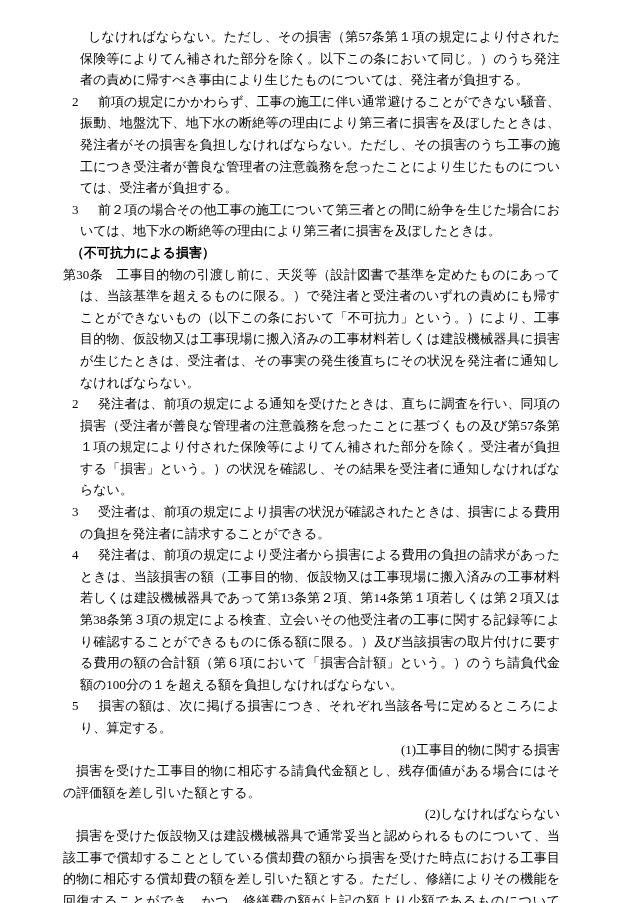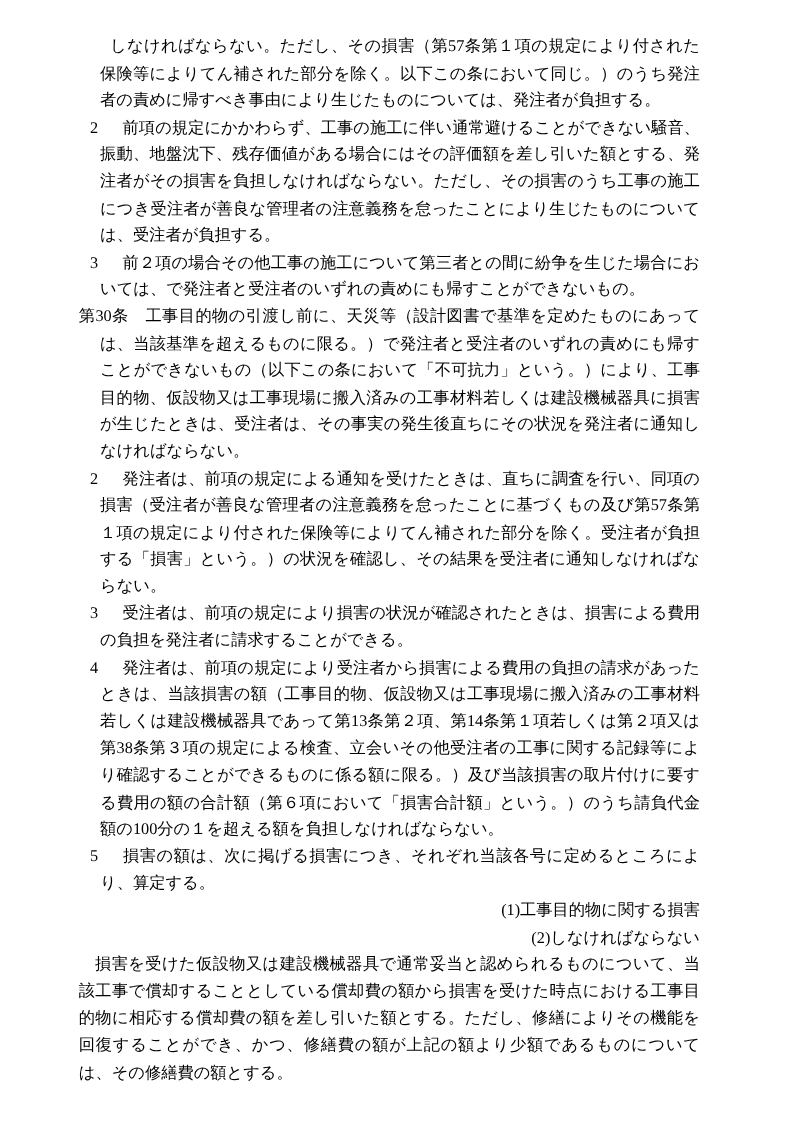--- a/index.html
+++ b/index.html
@@ -89,24 +89,26 @@
   .lat {
     font-family: "Liberation Serif", "DejaVu Serif", serif;
   }
 </style>
 </head>
 <body>
 
 <div id="page">
   <div class="doc-body" id="doc-body">
       <div class="para-cont"><span>しなければならない。ただし、その損害（第57条第１項の規定により付された保険等によりてん補された部分を除く。以下この条において同じ。）のうち発注者の責めに帰すべき事由により生じたものについては、発注者が負担する。</span></div>
-      <div class="para-num"><span class="num-marker lat">2</span><span>前項の規定にかかわらず、工事の施工に伴い通常避けることができない騒音、振動、地盤沈下、残存価値がある場合にはその評価額を差し引いた額とする、発注者がその損害を負担しなければならない。ただし、その損害のうち工事の施工につき受注者が善良な管理者の注意義務を怠ったことにより生じたものについては、受注者が負担する。</span></div>
-      <div class="para-num"><span class="num-marker lat">3</span><span>前２項の場合その他工事の施工について第三者との間に紛争を生じた場合においては、で発注者と受注者のいずれの責めにも帰すことができないもの。</span></div>
+      <div class="para-num"><span class="num-marker lat">2</span><span>前項の規定にかかわらず、工事の施工に伴い通常避けることができない騒音、振動、地盤沈下、地下水の断絶等の理由により第三者に損害を及ぼしたときは、発注者がその損害を負担しなければならない。ただし、その損害のうち工事の施工につき受注者が善良な管理者の注意義務を怠ったことにより生じたものについては、受注者が負担する。</span></div>
+      <div class="para-num"><span class="num-marker lat">3</span><span>前２項の場合その他工事の施工について第三者との間に紛争を生じた場合においては、地下水の断絶等の理由により第三者に損害を及ぼしたときは。</span></div>
+      <div class="caption"><span>（不可抗力による損害）</span></div>
       <div class="para-article"><span class="article-label">第30条</span><span class="article-gap"></span><span>工事目的物の引渡し前に、天災等（設計図書で基準を定めたものにあっては、当該基準を超えるものに限る。）で発注者と受注者のいずれの責めにも帰すことができないもの（以下この条において「不可抗力」という。）により、工事目的物、仮設物又は工事現場に搬入済みの工事材料若しくは建設機械器具に損害が生じたときは、受注者は、その事実の発生後直ちにその状況を発注者に通知しなければならない。</span></div>
       <div class="para-num"><span class="num-marker lat">2</span><span>発注者は、前項の規定による通知を受けたときは、直ちに調査を行い、同項の損害（受注者が善良な管理者の注意義務を怠ったことに基づくもの及び第57条第１項の規定により付された保険等によりてん補された部分を除く。受注者が負担する「損害」という。）の状況を確認し、その結果を受注者に通知しなければならない。</span></div>
       <div class="para-num"><span class="num-marker lat">3</span><span>受注者は、前項の規定により損害の状況が確認されたときは、損害による費用の負担を発注者に請求することができる。</span></div>
       <div class="para-num"><span class="num-marker lat">4</span><span>発注者は、前項の規定により受注者から損害による費用の負担の請求があったときは、当該損害の額（工事目的物、仮設物又は工事現場に搬入済みの工事材料若しくは建設機械器具であって第13条第２項、第14条第１項若しくは第２項又は第38条第３項の規定による検査、立会いその他受注者の工事に関する記録等により確認することができるものに係る額に限る。）及び当該損害の取片付けに要する費用の額の合計額（第６項において「損害合計額」という。）のうち請負代金額の100分の１を超える額を負担しなければならない。</span></div>
       <div class="para-num"><span class="num-marker lat">5</span><span>損害の額は、次に掲げる損害につき、それぞれ当該各号に定めるところにより、算定する。</span></div>
       <div class="para-item-head"><span class="item-marker lat">(1)</span><span>工事目的物に関する損害</span></div>
+      <div class="para-item-body"><span>損害を受けた工事目的物に相応する請負代金額とし、残存価値がある場合にはその評価額を差し引いた額とする。</span></div>
       <div class="para-item-head"><span class="item-marker lat">(2)</span><span>しなければならない</span></div>
       <div class="para-item-body"><span>損害を受けた仮設物又は建設機械器具で通常妥当と認められるものについて、当該工事で償却することとしている償却費の額から損害を受けた時点における工事目的物に相応する償却費の額を差し引いた額とする。ただし、修繕によりその機能を回復することができ、かつ、修繕費の額が上記の額より少額であるものについては、その修繕費の額とする。</span></div>
     </div>
 </div>
 
 </body></html>

